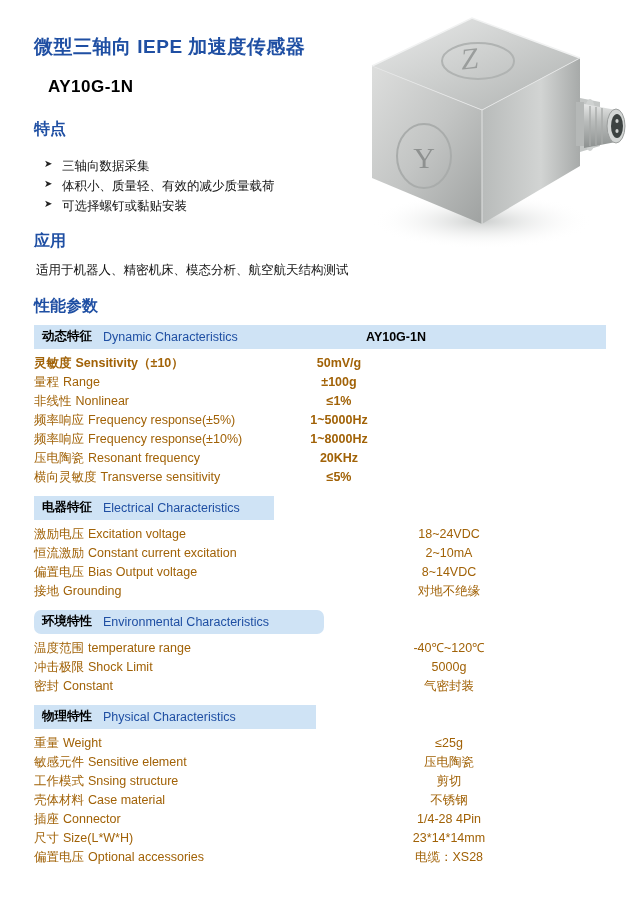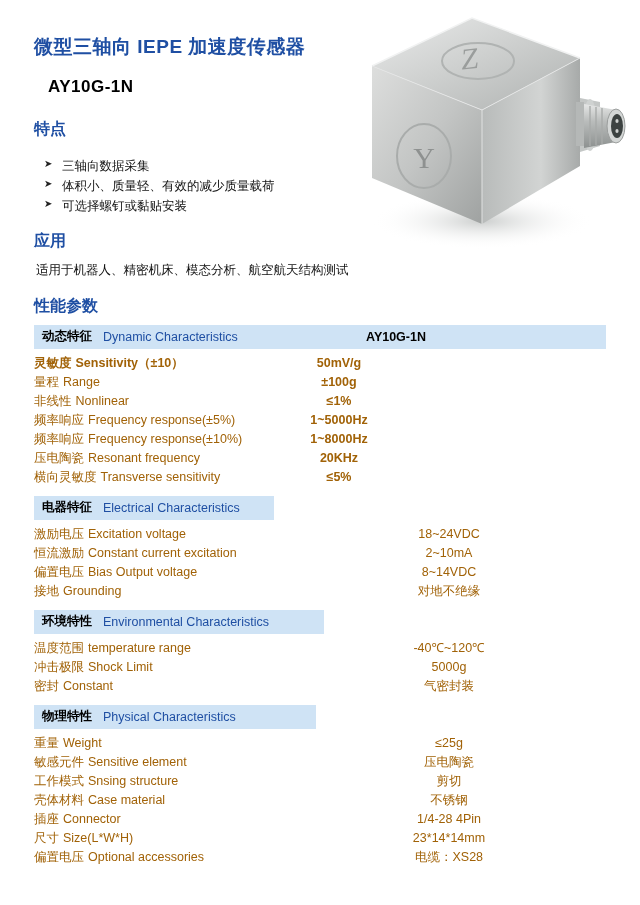--- a/index.html
+++ b/index.html
@@ -104,20 +104,21 @@
     font-size: 12.5px;
     font-weight: bold;
     color: #000;
     padding-right: 172px;
   }
   .band.full {
     width: 100%;
   }
   .band.mid {
     width: 290px;
+    border-radius: 7px;
   }
   .band.phys {
     width: 282px;
   }
   .band.elec {
     width: 240px;
   }
 
   .rows {
     padding: 5px 0 7px 0;

